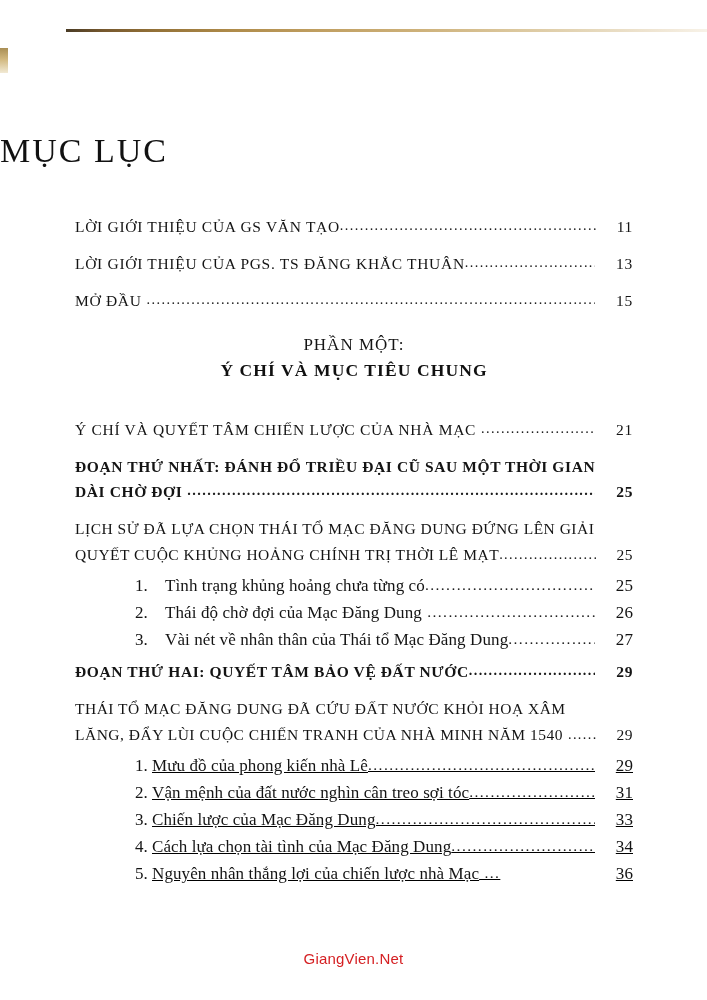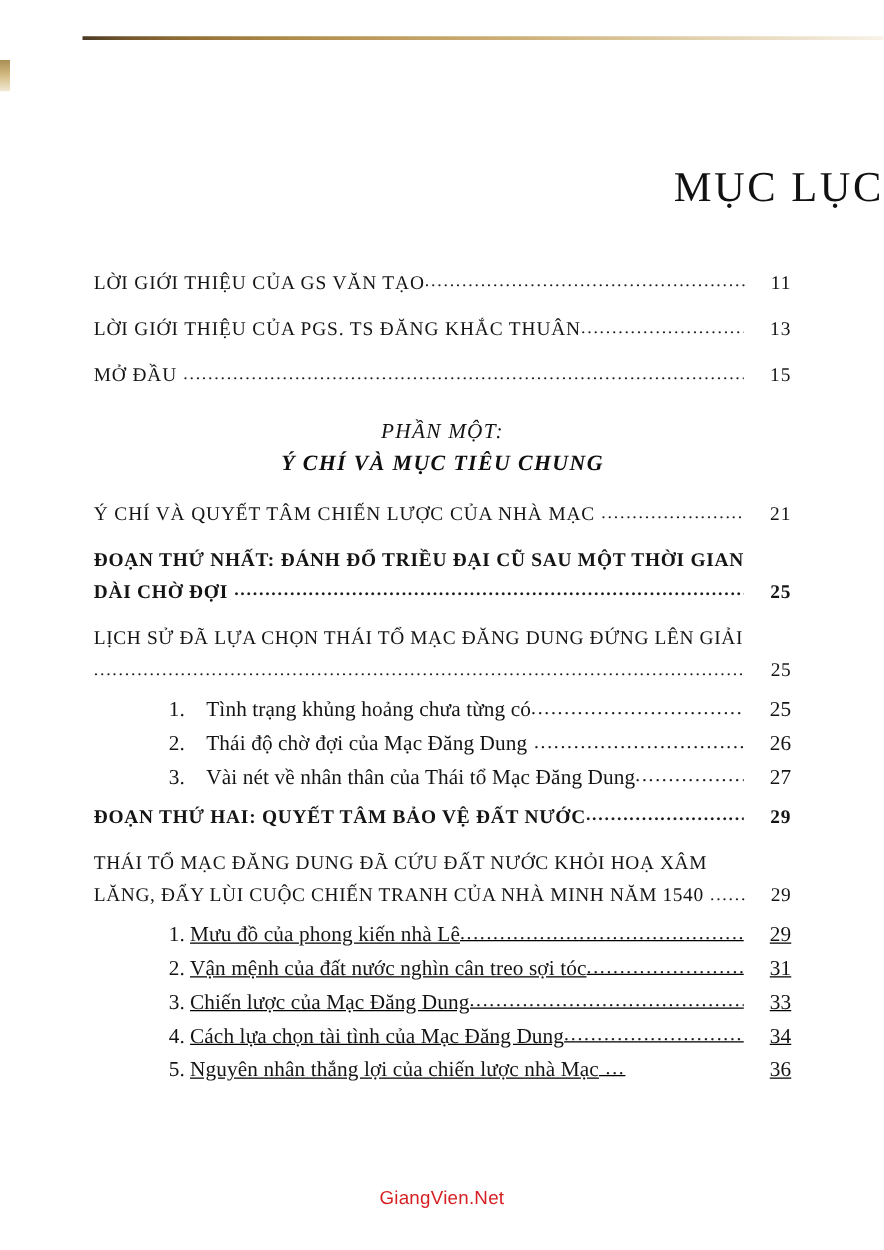--- a/index.html
+++ b/index.html
@@ -41,21 +41,21 @@
     background: linear-gradient(to bottom, #9a7a36 0%, #c9ab68 45%, #efe6cd 100%);
     opacity: .85;
   }
 
   
   .doc-title {
     position: absolute;
     left: 0;
     right: 0;
     top: 132px;
-    text-align: right;
+    text-align: left;
     font-size: 34px;
     letter-spacing: 2px;
     color: #111111;
     font-weight: 400;
   }
 
   
   .toc {
     position: absolute;
     left: 75px;
@@ -132,22 +132,21 @@
   }
   .group-a { margin-left: 60px; font-family: Liberation Serif, serif; }
   .group-b { margin-left: 60px; text-decoration: underline; }
   .group-a .num { display: inline-block; width: 30px; }
   .group-b .num { display: inline-block; width: 17px; }
 
   
   .part-head {
     text-align: center;
     margin-top: 20px;
-    margin-bottom: 16px;
-    font-style: italic;
+    margin-bottom: 34px;
   }
   .part-head .p1 {
     font-size: 17px;
     letter-spacing: 1px;
     color: #141414;
     line-height: 24px;
   }
   .part-head .p2 {
     font-size: 17.5px;
     font-weight: 700;
@@ -226,20 +225,21 @@
       <div class="row">
         <span class="lbl">DÀI CHỜ ĐỢI</span>
         <span class="dots">&nbsp;.....................................................................................................................</span>
         <span class="pg">25</span>
       </div>
     </div>
 
     <div class="entry lvl-caps-para">
       <div class="line-plain">LỊCH SỬ ĐÃ LỰA CHỌN THÁI TỔ MẠC ĐĂNG DUNG ĐỨNG LÊN GIẢI</div>
       <div class="row">
+        <span class="lbl">QUYẾT CUỘC KHỦNG HOẢNG CHÍNH TRỊ THỜI LÊ MẠT</span>
         <span class="dots">.....................................................................................................................</span>
         <span class="pg">25</span>
       </div>
     </div>
 
     <div class="group-a">
       <div class="entry lvl-item">
         <div class="row">
           <span class="lbl"><span class="num">1.</span><span>Tình trạng khủng hoảng chưa từng có</span></span>
           <span class="dots">.....................................................................................................................</span>

